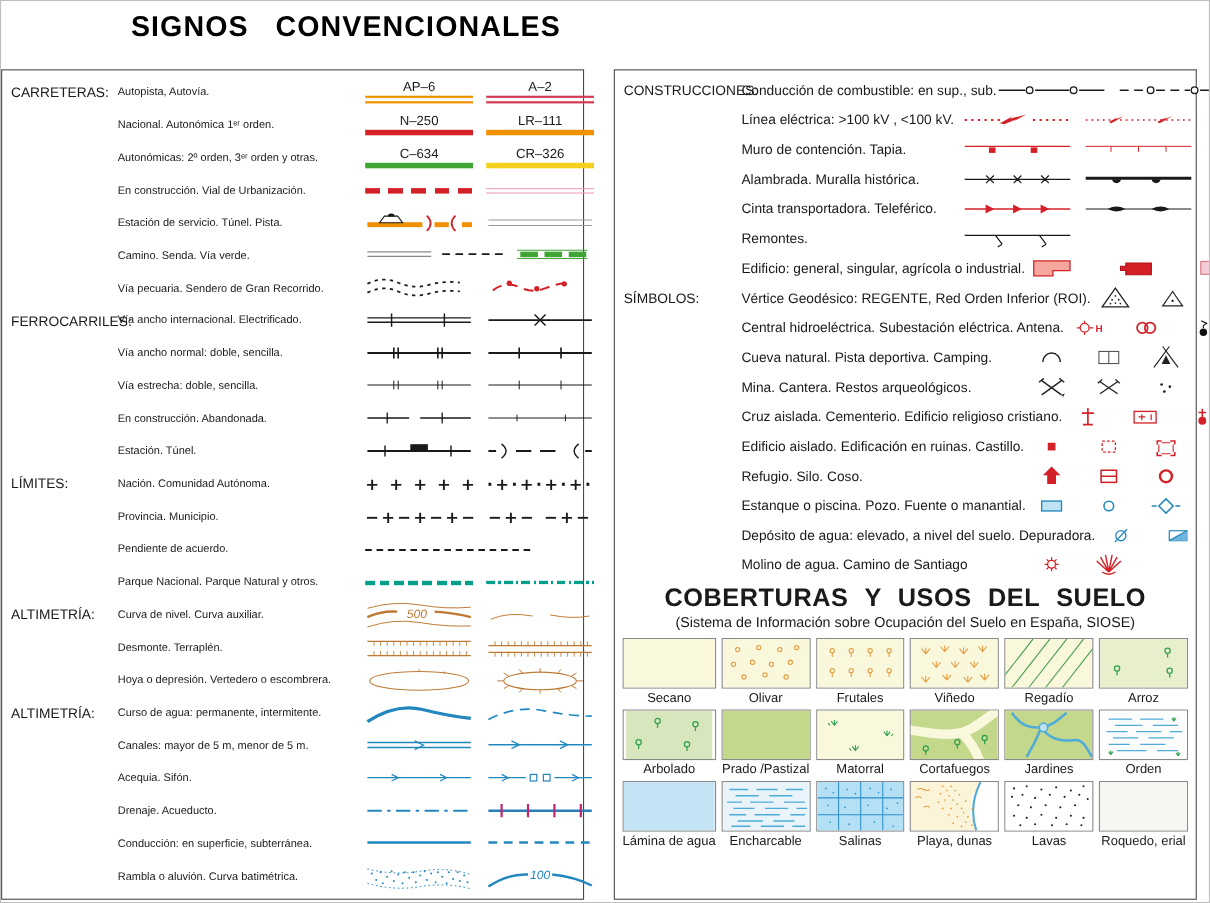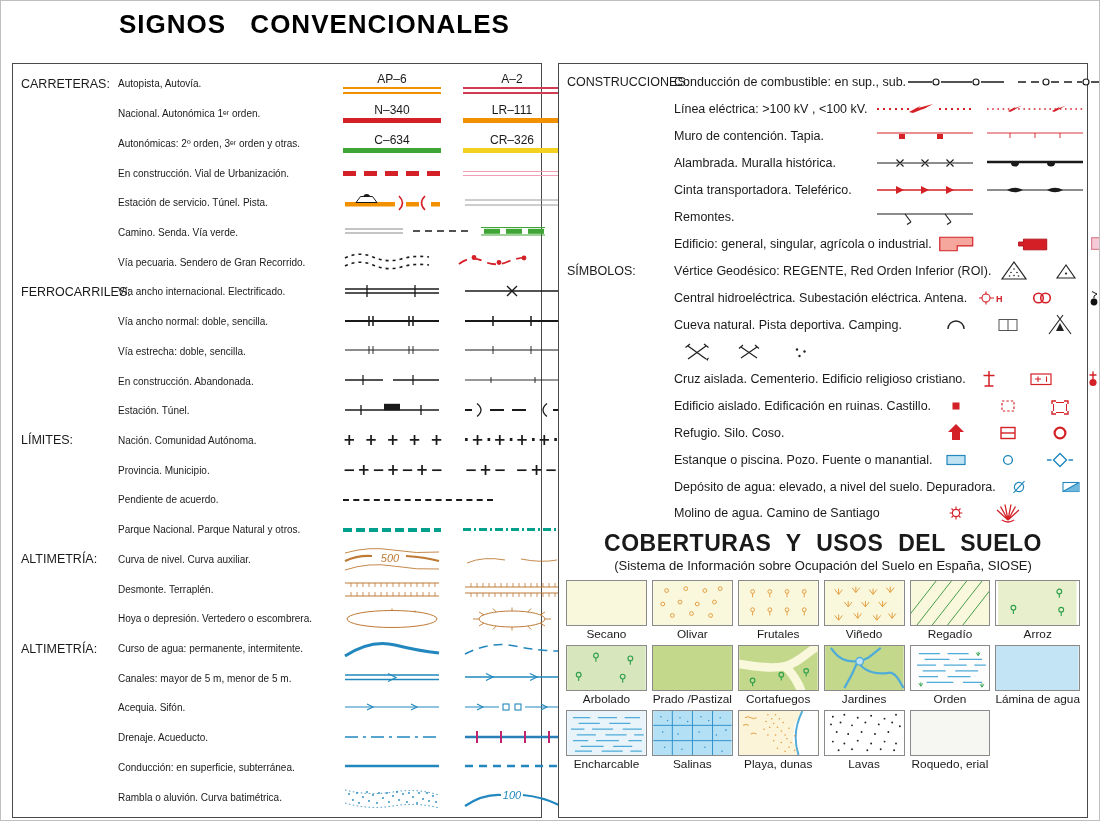--- a/index.html
+++ b/index.html
@@ -1,24 +1,24 @@
 <!DOCTYPE html>
 <html><head>
 <meta charset="utf-8">
 <style>
   body{margin:0;background:#ddd;font-family:"Liberation Sans","DejaVu Sans",sans-serif;color:#1a1a1a}
   .page{position:relative;width:1100px;height:821px;background:#fff;border:1px solid #bfbfbf;box-sizing:border-box;overflow:hidden}
   h1.title{position:absolute;top:8px;left:118px;margin:0;font-size:26px;font-weight:bold;letter-spacing:1px;word-spacing:16px;color:#000000}
   .panel{position:absolute;top:62px;height:755px;width:530px;border:1.5px solid #4a4a4a;box-sizing:border-box;background:#fff}
-  .panel.left{left:11px}.panel.right{left:557px}
+  .panel.left{left:0}.panel.right{left:557px}
   .rows{display:flex;flex-direction:column;height:100%;padding:5px 0;box-sizing:border-box}
   .row{flex:1;display:flex;align-items:center;min-height:0}
   .cat{width:97px;padding-left:8px;font-size:12.5px;white-space:nowrap;flex:none}
   .lbl{width:225px;font-size:10px;white-space:nowrap;flex:none}
-  .syms{flex:1;display:flex;align-items:center;gap:22px;padding-right:4px}
+  .syms{flex:1;display:flex;align-items:center;gap:12px;padding-right:4px}
   .sc{width:98px;flex:none;display:flex;flex-direction:column;justify-content:center}
   .sc-wide{width:204px;flex:none}
   .rbadge{text-align:center;font-size:12px;line-height:12px;margin-bottom:2px}
   .rline{width:100%;box-sizing:border-box}
   .dbl-o{height:7px;border-top:2.5px solid #F29100;border-bottom:2.5px solid #F29100}
   .dbl-c{height:7px;border-top:2.5px solid #D13B53;border-bottom:2.5px solid #D13B53}
   .bar-r{height:5px;background:#D42027}.bar-o{height:5px;background:#F29100}
   .bar-g{height:5px;background:#3FA535}.bar-y{height:5px;background:#F2D21F}
   .dash-r{height:5px;background:repeating-linear-gradient(90deg,#D42027 0 13px,transparent 13px 21px)}
   .dbl-p{height:5px;border-top:1.5px solid #F29EB4;border-bottom:1.5px solid #F29EB4}
@@ -63,21 +63,21 @@
               <div class="rline dbl-c"></div>
             </div>
         </div>
       </div>
 
       <div class="row">
         <div class="cat"></div>
         <div class="lbl">Nacional. Autonómica 1ᵉʳ orden.</div>
         <div class="syms">
           <div class="sc">
-              <div class="rbadge">N–340</div>
+              <div class="rbadge">N–250</div>
               <div class="rline bar-r"></div>
             </div>
           <div class="sc">
               <div class="rbadge">LR–111</div>
               <div class="rline bar-o"></div>
             </div>
         </div>
       </div>
 
       <div class="row">
@@ -686,20 +686,21 @@
           </svg>
           <svg class="sym" width="46" height="24" viewBox="0 0 46 24">
             <path d="M26 2L12 21M20 2l14 19" stroke="#222" stroke-width="1.1" fill="none"></path>
             <polygon points="23,10 19,18 27,18" fill="#222"></polygon>
           </svg>
         </div>
       </div>
 
       <div class="rrow">
         <div class="rcat"></div>
+        <div class="rlbl">Mina. Cantera. Restos arqueológicos.</div>
         <div class="sym3">
           <svg class="sym" width="46" height="24" viewBox="0 0 46 24">
             <path d="M14 6l18 13M32 6L14 19" stroke="#222" stroke-width="1.3" fill="none"></path>
             <path d="M11.5 7.5L16 4M30 4l4.5 3.5" stroke="#222" stroke-width="1.3" fill="none"></path>
             <polygon points="32,19 35,17.5 33.5,21" fill="#222"></polygon>
           </svg>
           <svg class="sym" width="46" height="24" viewBox="0 0 46 24">
             <path d="M15 7l16 11M31 7L15 18" stroke="#222" stroke-width="1.2" fill="none"></path>
             <path d="M13 8.5L17 5M29 5l4 3.5" stroke="#222" stroke-width="1.2" fill="none"></path>
           </svg>
@@ -945,20 +946,31 @@
           <div class="tname">Arbolado</div>
         </div>
 
         <div class="cell">
           <svg class="tile" viewBox="0 0 82 46" preserveAspectRatio="none">
               <rect width="82" height="46" fill="#C3D88B"></rect>
             </svg>
           <div class="tname">Prado /Pastizal</div>
         </div>
 
+        <div class="cell">
+          <svg class="tile" viewBox="0 0 82 46">
+            <rect width="82" height="46" fill="#FAF8DC"></rect>
+            <g stroke="#2FA14C" stroke-width="1" fill="none">
+              <path d="M16 14l-3-4M16 14v-5M16 14l3-4M12 14l-2-2"></path>
+              <path d="M66 24l-3-4M66 24v-5M66 24l3-4M70 24l2-2"></path>
+              <path d="M36 38l-3-4M36 38v-5M36 38l3-4M32 38l-2-2"></path>
+            </g>
+          </svg>
+          <div class="tname">Matorral</div>
+        </div>
 
         <div class="cell">
           <svg class="tile" viewBox="0 0 82 46">
             <rect width="82" height="46" fill="#C3D88B"></rect>
             <path d="M-4 18C20 22 35 24 48 21S72 6 88 -4" stroke="#FAF8DC" stroke-width="9" fill="none"></path>
             <path d="M48 21c8 8 14 17 18 29" stroke="#FAF8DC" stroke-width="9" fill="none"></path>
             <g stroke="#2FA14C" stroke-width="1.2" fill="none">
               <circle cx="44" cy="30" r="2.4"></circle>
                 <path d="M44 32.4v3.6"></path>
               <circle cx="70" cy="26" r="2.4"></circle>

